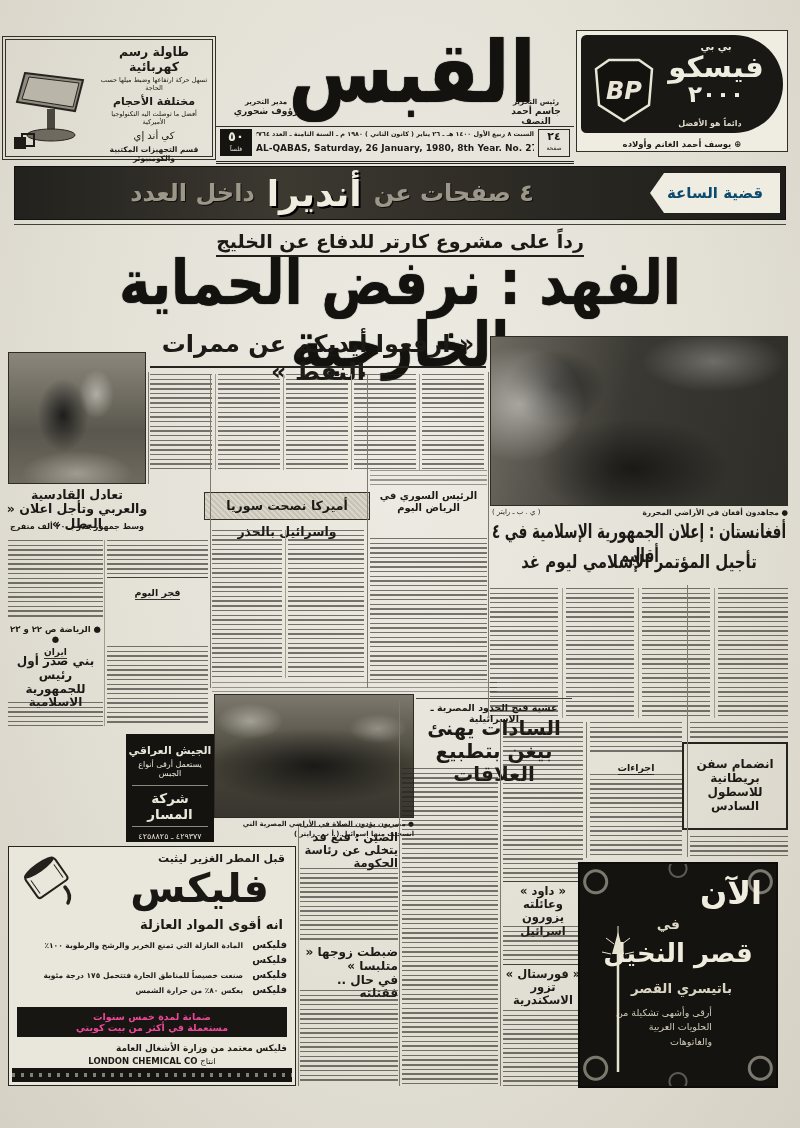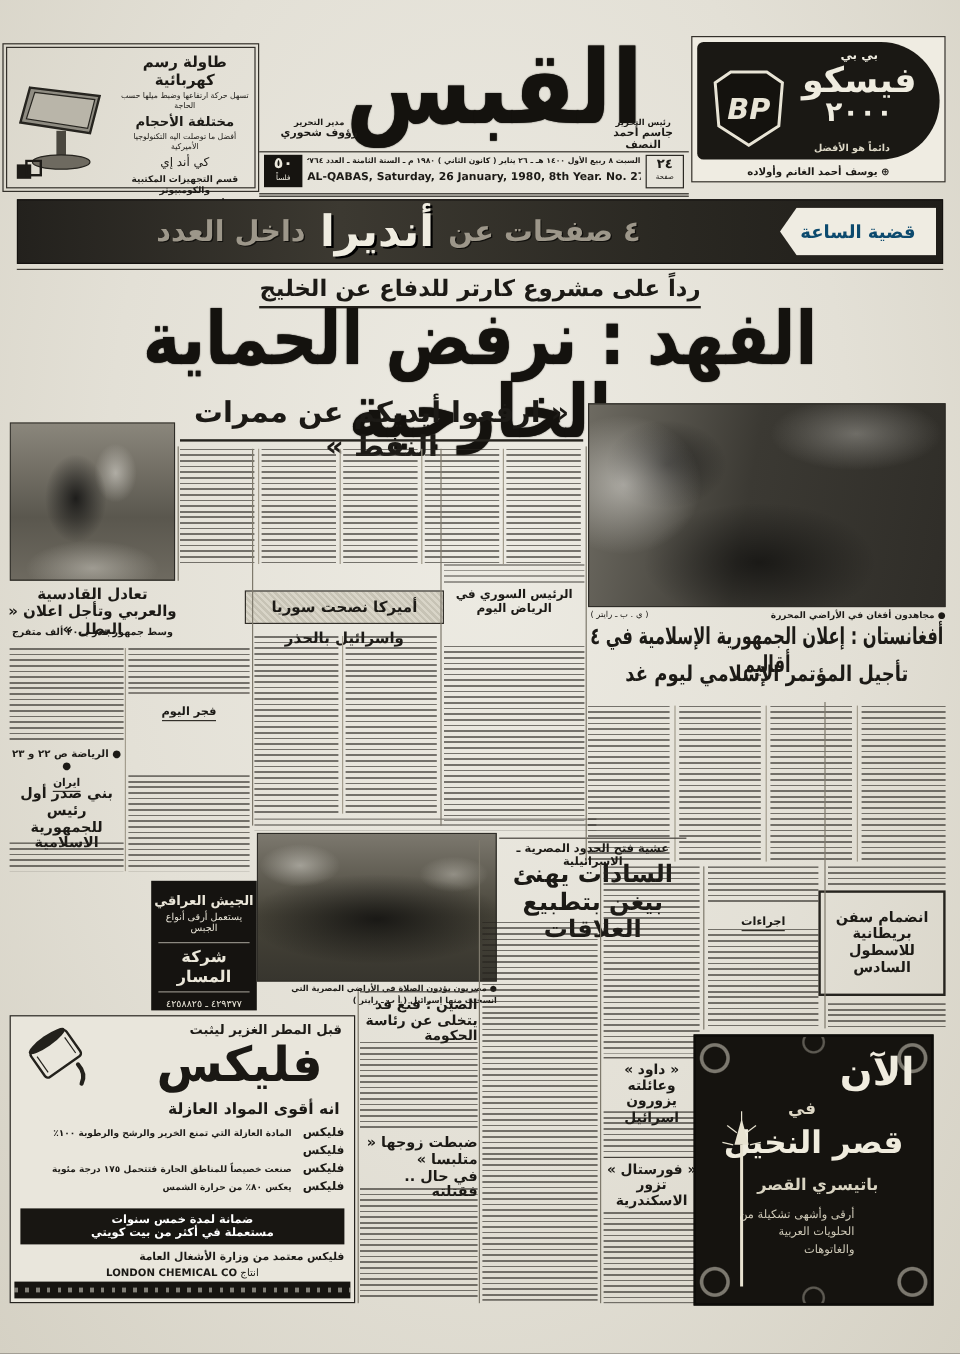--- a/index.html
+++ b/index.html
@@ -245,21 +245,21 @@
       </div>
       <div style="display:flex;gap:6px;margin-bottom:4px;align-items:baseline;">
         <span style="font-size:10px;font-weight:900;min-width:38px;">فليكس</span>
         <span style="font-size:7.5px;font-weight:700;">صنعت خصيصاً للمناطق الحارة فتتحمل ١٧٥ درجة مئوية</span>
       </div>
       <div style="display:flex;gap:6px;margin-bottom:2px;align-items:baseline;">
         <span style="font-size:10px;font-weight:900;min-width:38px;">فليكس</span>
         <span style="font-size:7.5px;font-weight:700;">يعكس ٨٠٪ من حرارة الشمس</span>
       </div>
     </div>
-    <div class="b c" style="right:8px;left:8px;top:160px;background:#181612;color:#ffffff;padding:4px 0;">
+    <div class="b c" style="right:8px;left:8px;top:160px;background:#181612;color:#ec4899;padding:4px 0;">
       <div style="font-size:9.5px;font-weight:800;">ضمانة لمدة خمس سنوات</div>
       <div style="font-size:9.5px;font-weight:800;">مستعملة في أكثر من بيت كويتي</div>
     </div>
     <div class="b" style="right:8px;top:196px;font-size:9px;">
       <span style="font-weight:900;">فليكس</span>
       <span style="font-weight:700;">معتمد من وزارة الأشغال العامة</span>
     </div>
     <div class="b c" style="left:0;right:0;top:209px;font-size:8.5px;">
       <span>انتاج</span>
       <span class="ltr" style="font-weight:800;">LONDON CHEMICAL CO</span>

